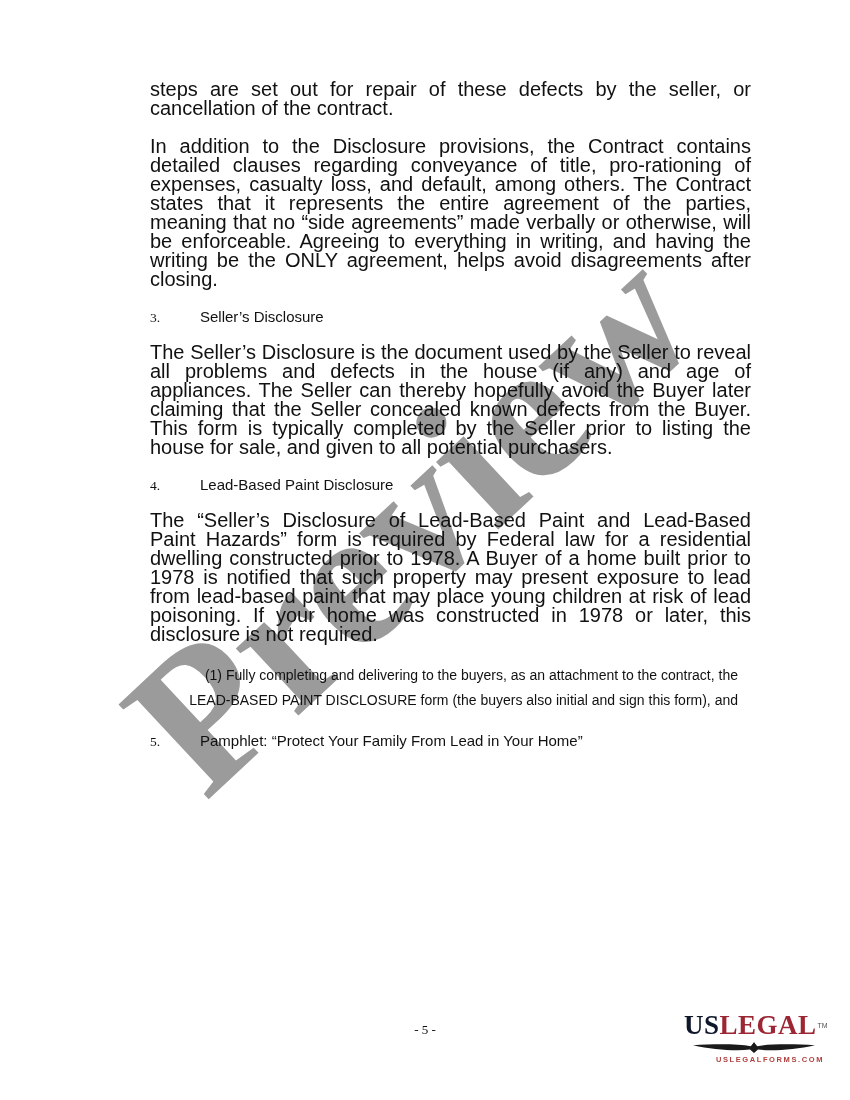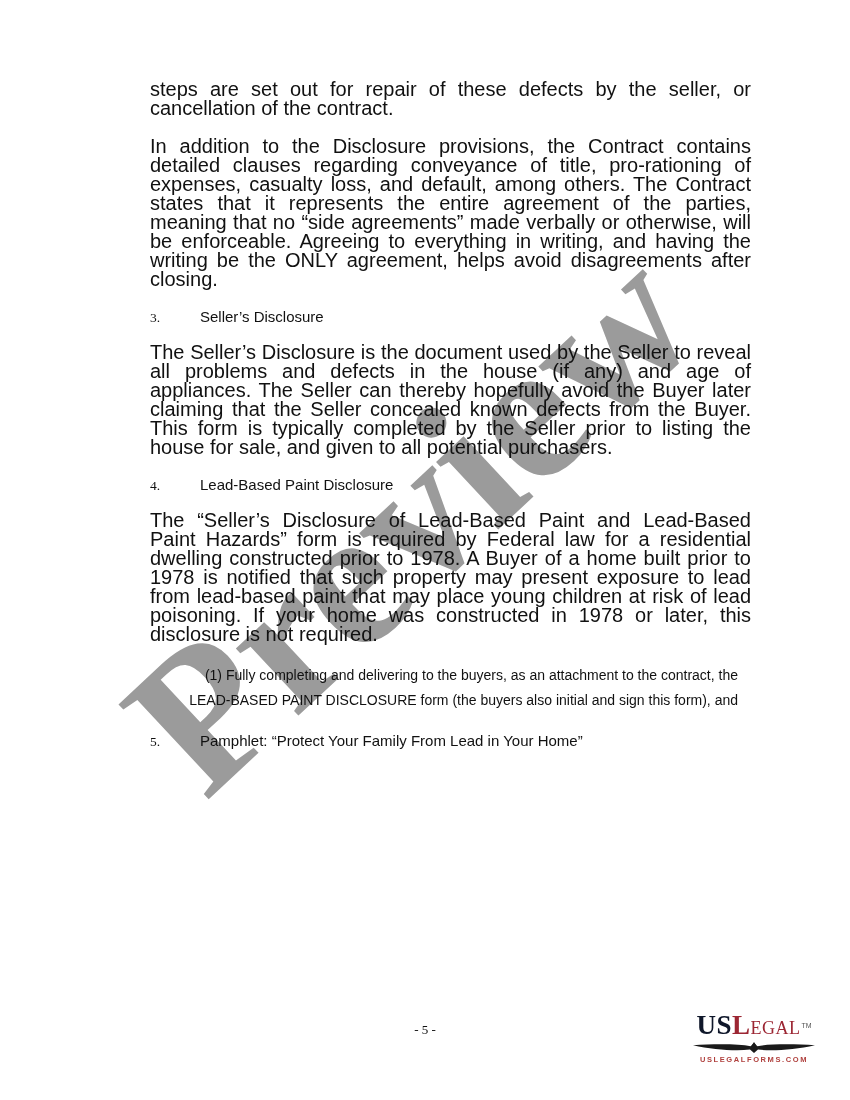--- a/index.html
+++ b/index.html
@@ -72,28 +72,29 @@
     width:140px;
     text-align:center;
     z-index:2;
     font-family:"Liberation Serif",serif;
   }
   .logo .brand-line{
     white-space:nowrap;
     line-height:30px;
   }
   .logo .brand-big{font-size:27px;font-weight:bold;letter-spacing:.5px;}
-  .logo .brand-small{font-size:18px;font-weight:normal;letter-spacing:.5px;}
+  .logo .brand-small{font-size:27px;font-weight:bold;letter-spacing:.5px;}
   .logo .tm{font-size:7px;vertical-align:super;color:#555;font-family:"Liberation Sans",sans-serif;margin-left:1px;}
   .logo .eagle{display:block;margin:-2px auto 0;width:126px;height:12px;}
   .logo .site{
     font-family:"Liberation Sans",sans-serif;
     font-size:7.5px;font-weight:bold;
     letter-spacing:1.6px;
     margin-top:1px;
+    text-align:right;
   }
 </style>
 </head>
 <body>
 
 <div class="page">
 
   <div class="watermark" style="color: rgb(155, 155, 155);">Preview</div>
 
   <div class="content">

